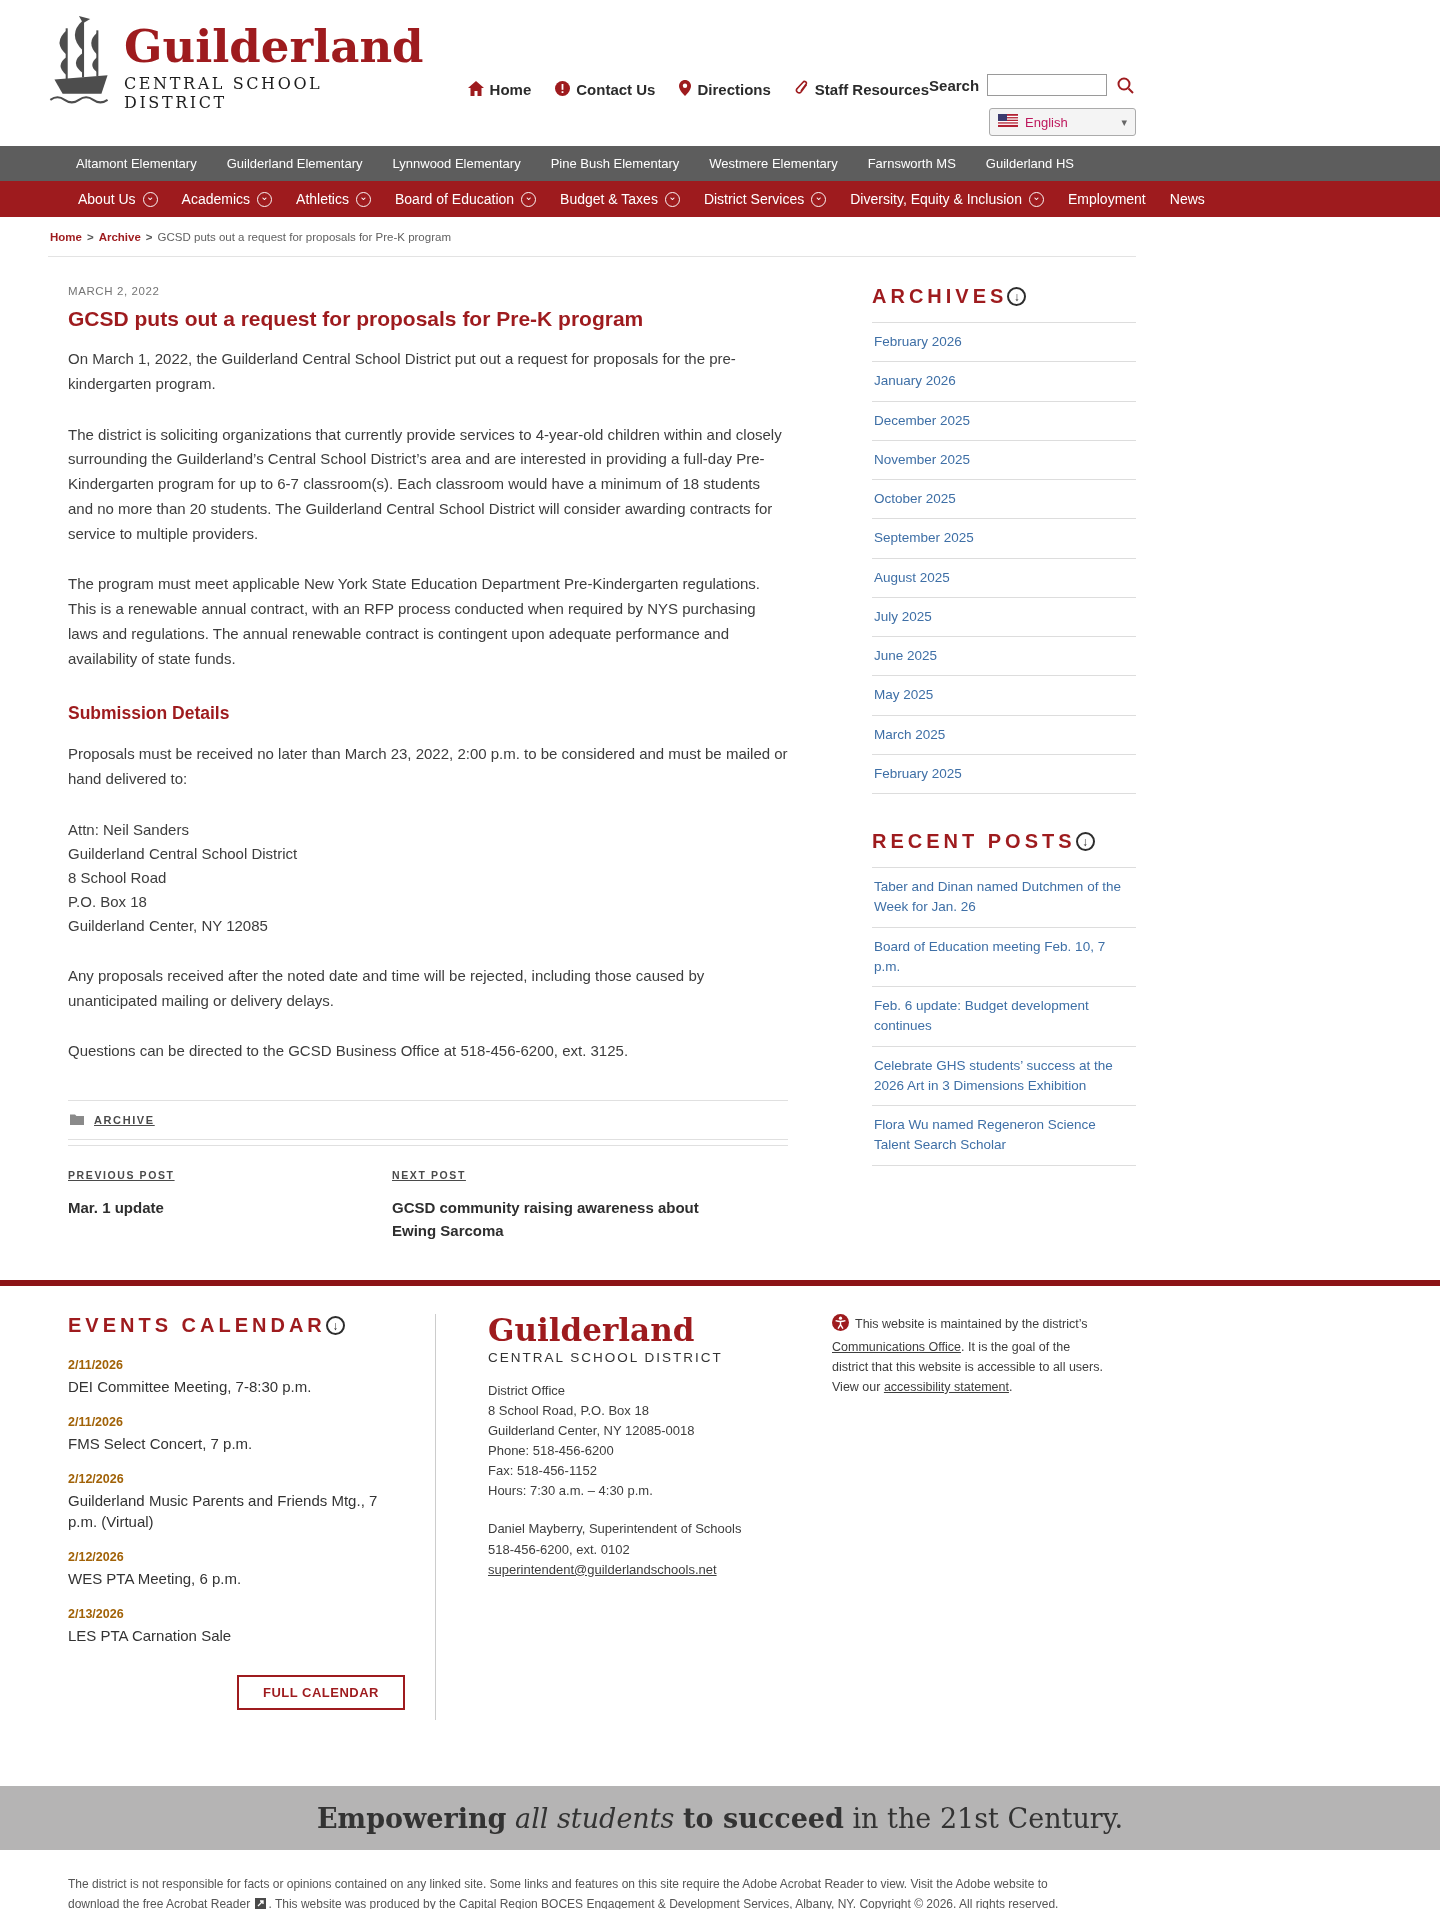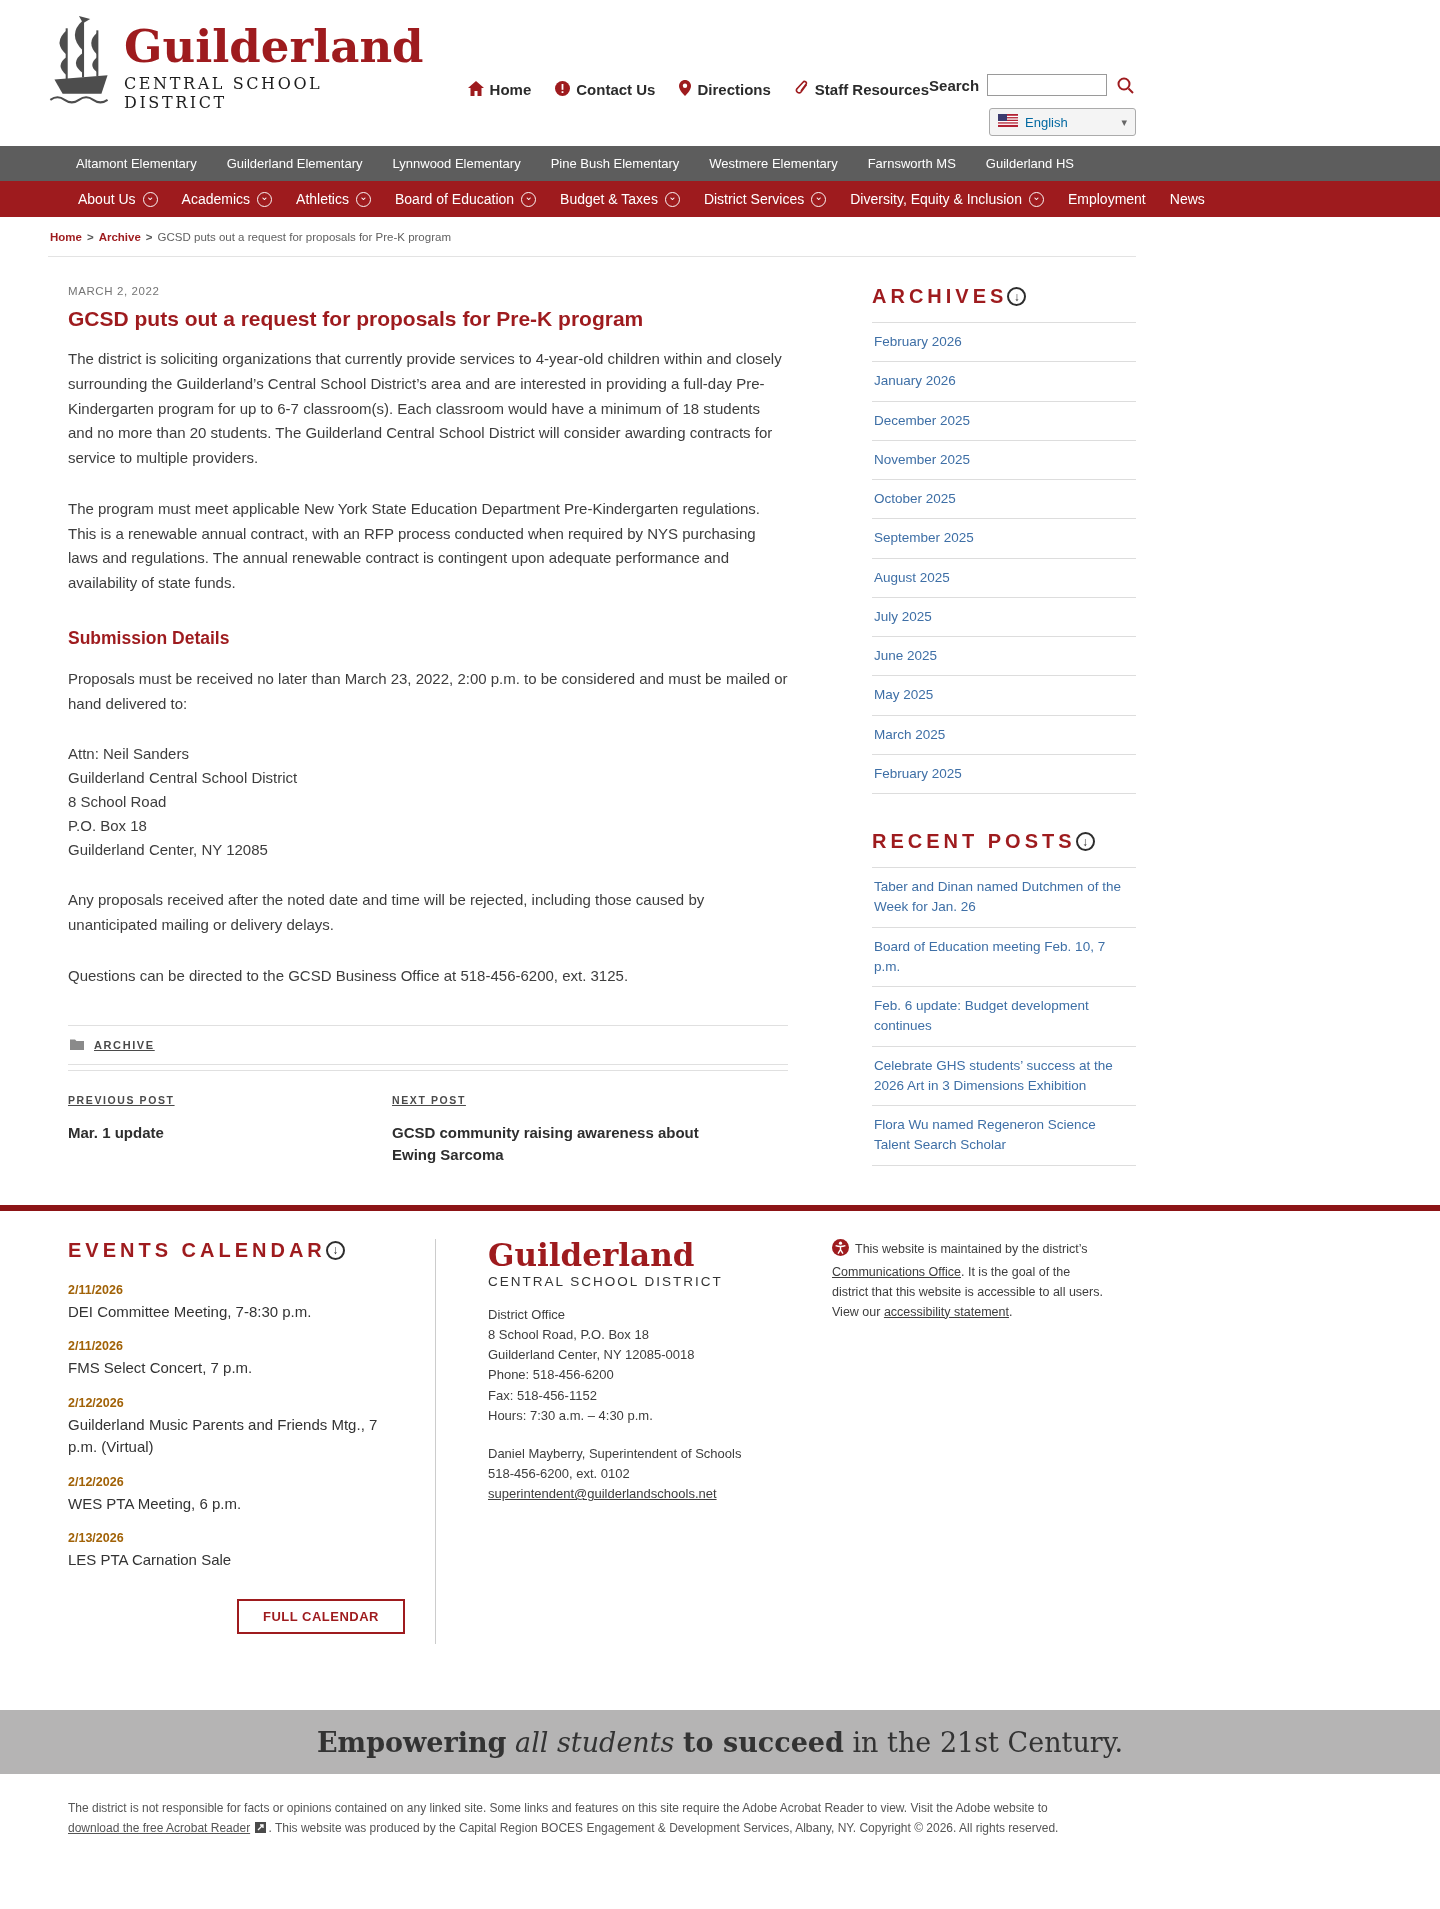--- a/index.html
+++ b/index.html
@@ -16,21 +16,21 @@
   .logo-text { display:flex; flex-direction:column; }
   .logo-title { font-family:"DejaVu Serif", serif; font-weight:bold; font-size:45px; color:#9e1b1e; line-height:1; }
   .logo-sub { font-family:"DejaVu Serif", serif; font-size:16px; letter-spacing:2.6px; color:#1d1d1d; margin-top:5px; }
   .util-nav { display:flex; gap:24px; margin-left:44px; margin-top:66px; }
   .util-item { display:flex; align-items:center; gap:6px; font-weight:bold; font-size:15px; color:#2b2b2b; white-space:nowrap; }
   .header-right { margin-left:auto; margin-top:60px; }
   .search-row { display:flex; align-items:center; gap:8px; }
   .search-label { font-weight:bold; font-size:15px; color:#2b2b2b; }
   .search-input { width:120px; height:22px; border:1px solid #9a9a9a; font-size:13px; padding:0 5px; font-family:inherit; }
   .search-btn { background:none; border:none; cursor:pointer; padding:2px; display:flex; }
-  .lang-select { margin-top:12px; border:1px solid #ababab; background:#f4f4f4; border-radius:3px; width:147px; padding:5px 8px; display:flex; align-items:center; gap:7px; font-size:13px; color:#0369a1; cursor:pointer; margin-left:auto; }
+  .lang-select { margin-top:12px; border:1px solid #ababab; background:#f4f4f4; border-radius:3px; width:147px; padding:5px 8px; display:flex; align-items:center; gap:7px; font-size:13px; color:#be185d; cursor:pointer; margin-left:auto; }
   .lang-chevron { margin-left:auto; color:#666; font-size:11px; }
   .lang-chevron::after { content:"▾"; }
 
   
   .schools-bar { background:#5d5d5d; }
   .schools-inner { display:flex; gap:30px; padding:10px 0 10px 28px; }
   .school-link { color:#fff; font-size:13px; white-space:nowrap; }
 
   
   .main-nav { background:#9e1b1e; }
@@ -241,20 +241,21 @@
 </nav>
 
 <div class="container breadcrumb">
   <a class="crumb-link">Home</a><span class="crumb-sep"></span><a class="crumb-link">Archive</a><span class="crumb-sep"></span><span>GCSD puts out a request for proposals for Pre-K program</span>
 </div>
 
 <div class="container content">
   <article class="article">
     <div class="post-date">MARCH 2, 2022</div>
     <h1 class="post-title">GCSD puts out a request for proposals for Pre-K program</h1>
+    <p>On March 1, 2022, the Guilderland Central School District put out a request for proposals for the pre-kindergarten program.</p>
     <p>The district is soliciting organizations that currently provide services to 4-year-old children within and closely surrounding the Guilderland’s Central School District’s area and are interested in providing a full-day Pre-Kindergarten program for up to 6-7 classroom(s). Each classroom would have a minimum of 18 students and no more than 20 students. The Guilderland Central School District will consider awarding contracts for service to multiple providers.</p>
     <p>The program must meet applicable New York State Education Department Pre-Kindergarten regulations. This is a renewable annual contract, with an RFP process conducted when required by NYS purchasing laws and regulations. The annual renewable contract is contingent upon adequate performance and availability of state funds.</p>
     <h2 class="section-heading">Submission Details</h2>
     <p>Proposals must be received no later than March 23, 2022, 2:00 p.m. to be considered and must be mailed or hand delivered to:</p>
     <div class="address">
       <div>Attn: Neil Sanders</div>
       <div>Guilderland Central School District</div>
       <div>8 School Road</div>
       <div>P.O. Box 18</div>
       <div>Guilderland Center, NY 12085</div>

